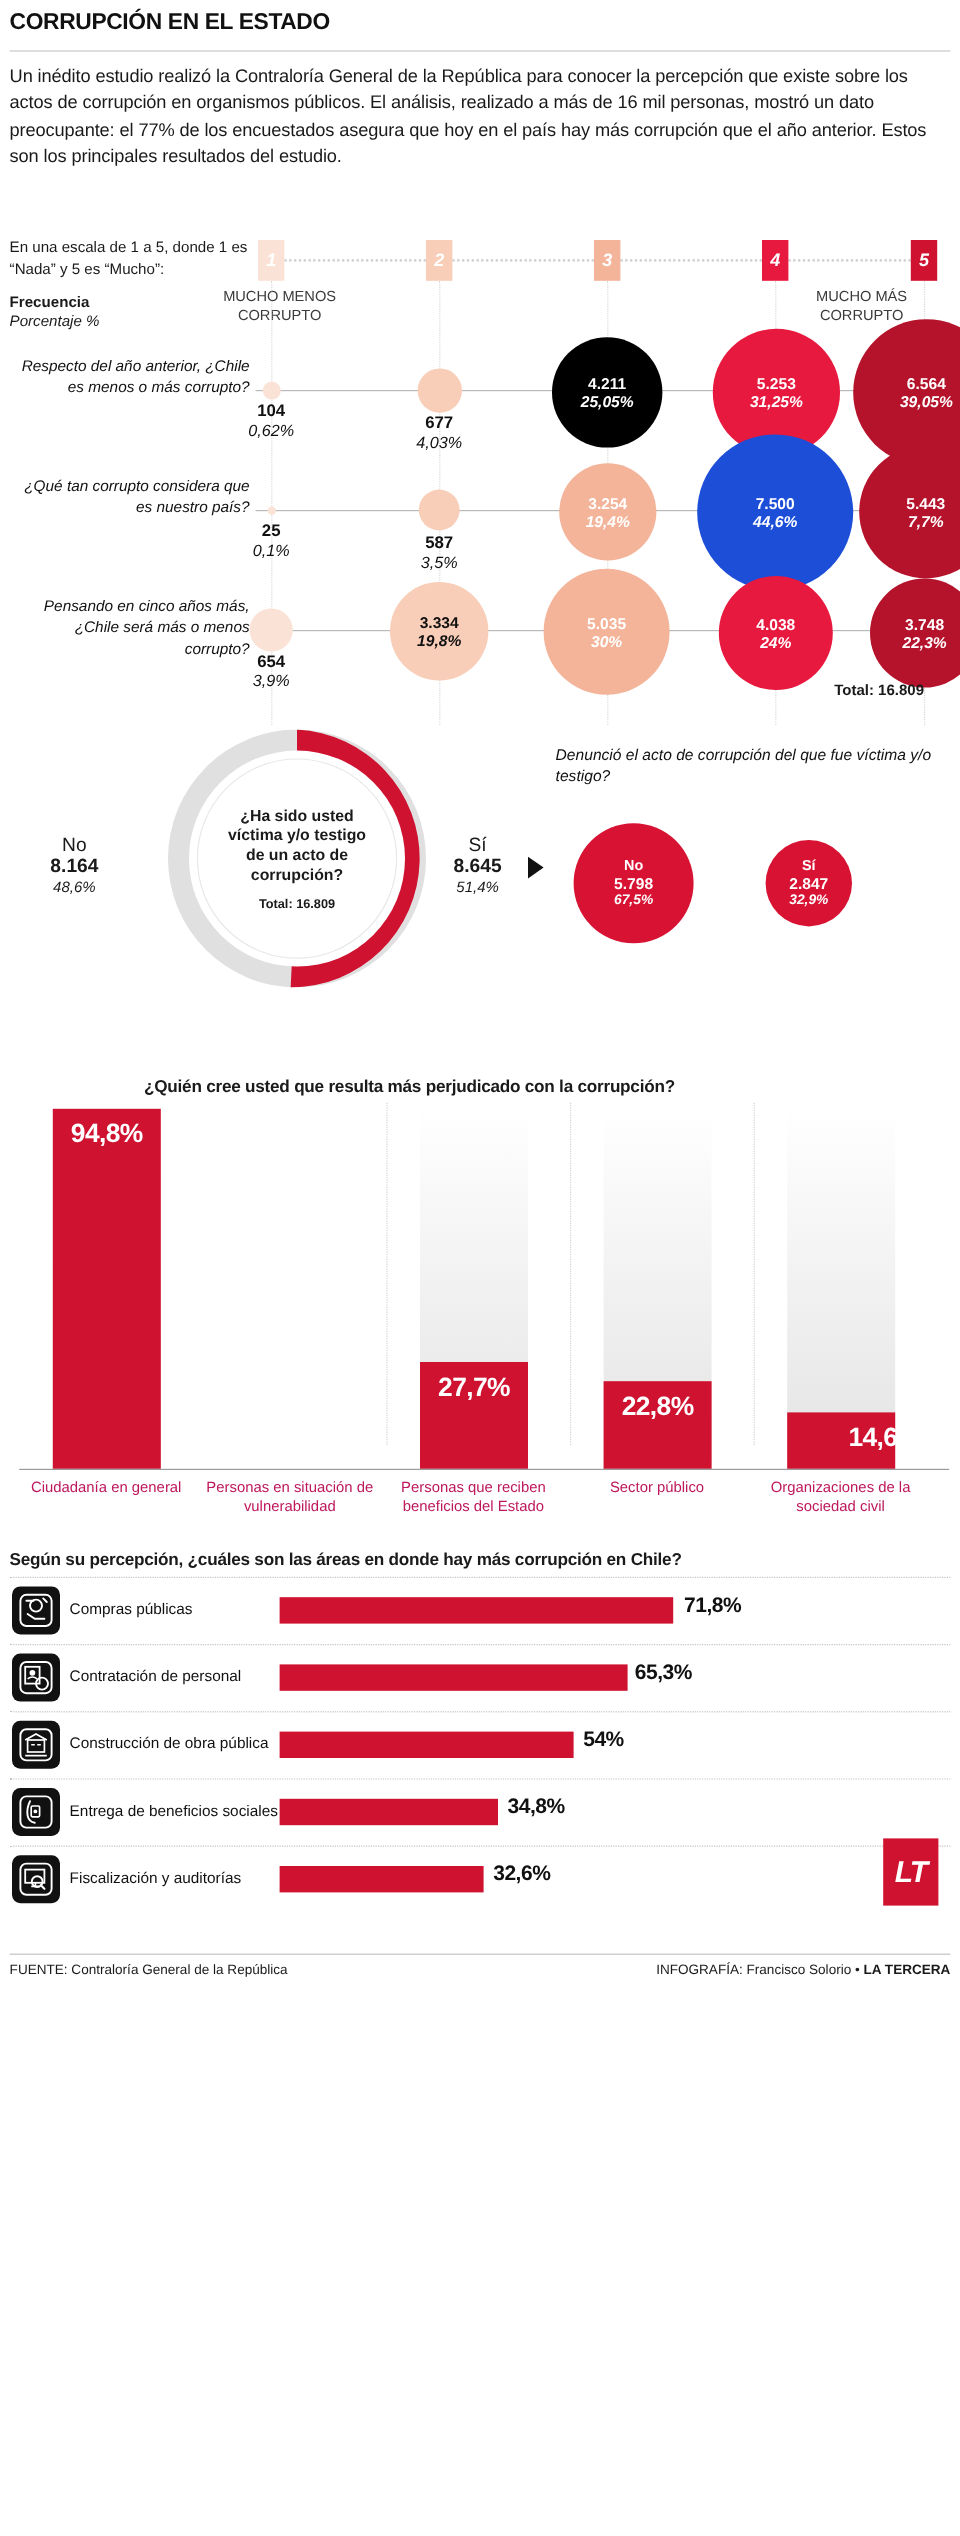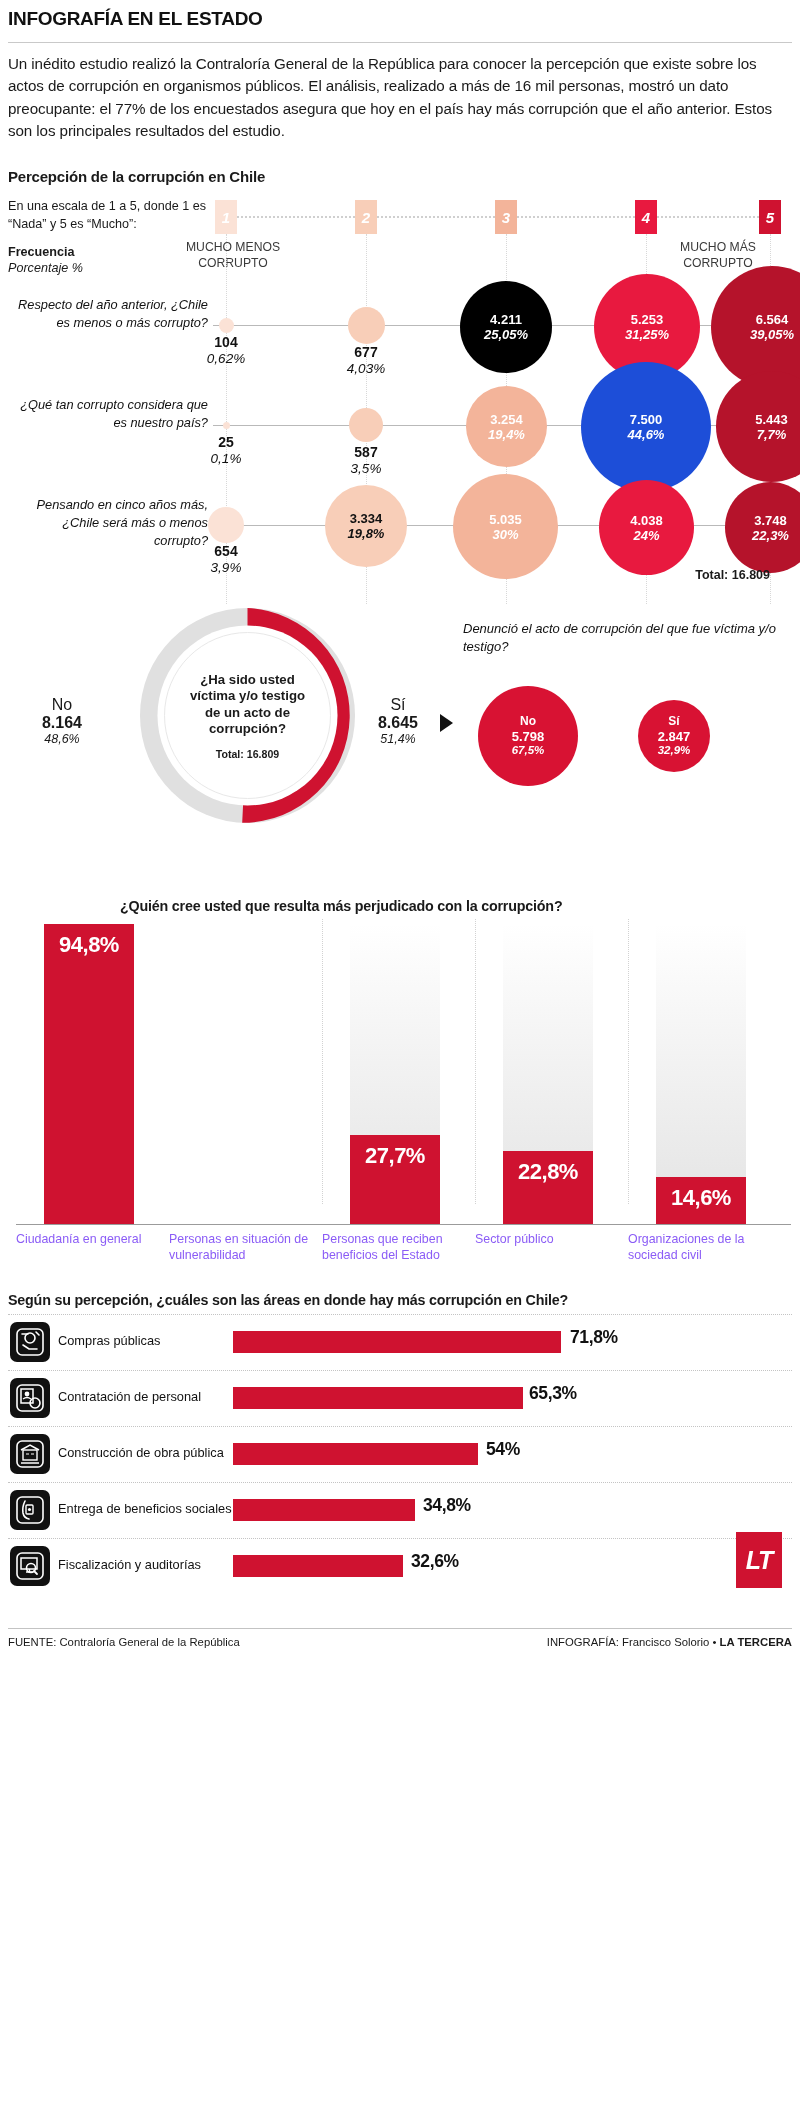--- a/index.html
+++ b/index.html
@@ -124,22 +124,22 @@
   }
   .colbar {
     position: absolute; bottom: 0; left: 28px; width: 90px; background: #cf1230;
   }
   .colval {
     position: absolute; left: 28px; width: 90px; text-align: center;
     color: #fff; font-size: 22px; font-weight: bold; letter-spacing: -0.5px;
   }
   .baseline { position: absolute; left: 8px; top: 338px; width: 775px; height: 1px; background: #9b9b9b; }
   .colcap {
-    position: absolute; top: 346px; width: 145px; 
-    font-size: 12.4px; line-height: 1.28; color: #8b5cf6;
+    position: absolute; top: 346px; width: 145px; text-align: center;
+    font-size: 12.4px; line-height: 1.28; color: #be185d;
   }
 
   
   .sec4 { position: relative; margin-top: 6px; height: 330px; }
   .sec4-title { font-size: 14.3px; font-weight: bold; letter-spacing: -0.2px; padding-bottom: 6px; }
   .hrow { position: relative; height: 56px; }
   .hrow .hsep { position: absolute; left: 0; right: 0; top: 0; border-top: 1px dotted #c4c4c4; }
   .hicon {
     position: absolute; left: 2px; top: 8px; width: 40px; height: 40px;
     background: #111; border-radius: 7px;
@@ -163,26 +163,25 @@
     background: #cf1230; color: #fff; font-weight: bold; font-size: 25px;
     display: flex; align-items: center; justify-content: center; font-style: italic;
     letter-spacing: -1px;
   }
 </style>
 </head>
 <body>
 
 <div class="page">
 
-  <div class="kicker">INFOGRAFÍA EN EL ESTADO</div>
+  <div class="kicker">CORRUPCIÓN EN EL ESTADO</div>
   <div class="rule-top"></div>
   <div class="standfirst">Un inédito estudio realizó la Contraloría General de la República para conocer la percepción que existe sobre los actos de corrupción en organismos públicos. El análisis, realizado a más de 16 mil personas, mostró un dato preocupante: el 77% de los encuestados asegura que hoy en el país hay más corrupción que el año anterior. Estos son los principales resultados del estudio.</div>
 
   <div class="sec1">
-    <div class="sec-title">Percepción de la corrupción en Chile</div>
     <div class="scale-note">En una escala de 1 a 5, donde 1 es “Nada” y 5 es “Mucho”:</div>
     <div class="freq-lab">Frecuencia</div>
     <div class="pct-lab">Porcentaje %</div>
 
     <div class="scale-track">
       <div class="scale-dots"></div>
       <div class="scale-chip" style="left:18px;background:#fbe2d6;">1</div>
       <div class="scale-chip" style="left:158px;background:#f8ceb8;">2</div>
       <div class="scale-chip" style="left:298px;background:#f3b49a;">3</div>
       <div class="scale-chip" style="left:438px;background:#e8193f;">4</div>
@@ -356,21 +355,21 @@
       <div class="colslot" style="left:459px;">
         <div class="divider"></div>
         <div class="colgrad" style="height:300px;"></div>
         <div class="colbar" style="height:73px;"></div>
         <div class="colval" style="top:265px;">22,8%</div>
       </div>
       <div class="colslot" style="left:612px;">
         <div class="divider"></div>
         <div class="colgrad" style="height:300px;"></div>
         <div class="colbar" style="height:47px;"></div>
-        <div class="colval" style="top:291px;">14,6%</div>
+        <div class="colval" style="top:291px;margin-left:36px;">14,6%</div>
       </div>
     </div>
 
     <div class="baseline"></div>
 
     <div class="colcap" style="left:8px;">Ciudadanía en general</div>
     <div class="colcap" style="left:161px;">Personas en situación de vulnerabilidad</div>
     <div class="colcap" style="left:314px;">Personas que reciben beneficios del Estado</div>
     <div class="colcap" style="left:467px;">Sector público</div>
     <div class="colcap" style="left:620px;">Organizaciones de la sociedad civil</div>

